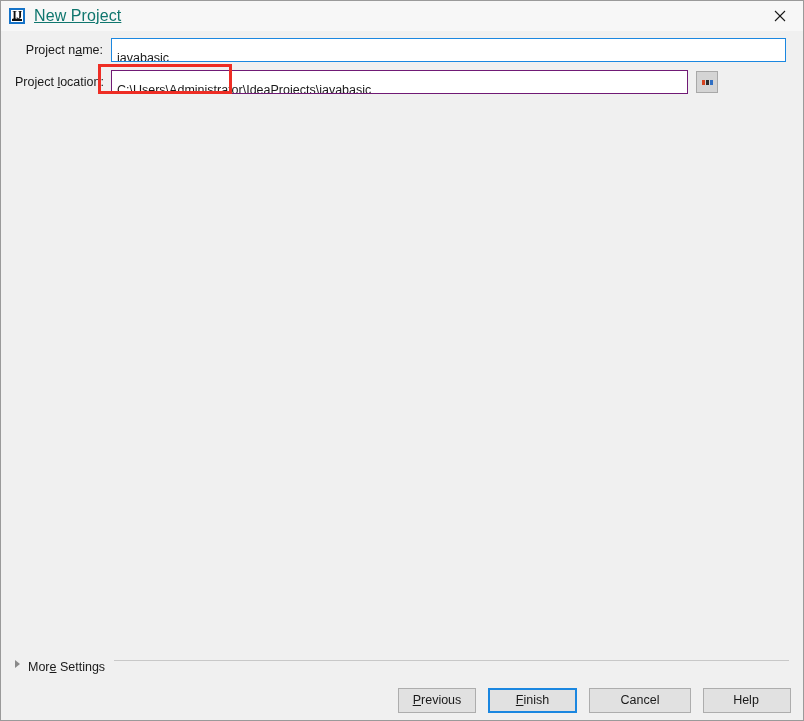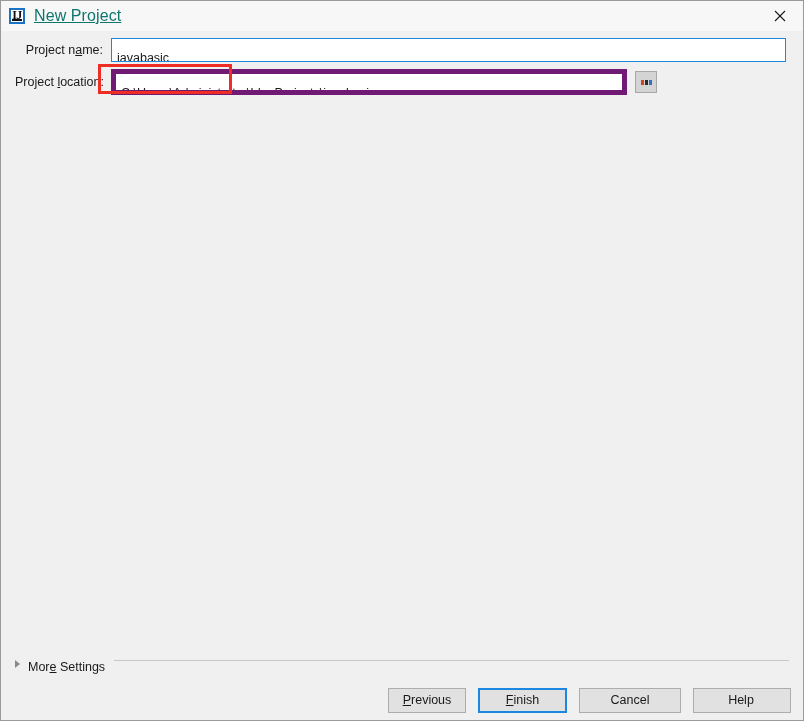--- a/index.html
+++ b/index.html
@@ -132,23 +132,23 @@
     outline: none;
     white-space: nowrap;
     overflow: hidden;
   }
   .input-name {
     border: 1px solid #1b87e0;
     flex: 0 0 auto;
     width: 675px;
   }
   .input-loc {
-    border: 5px solid #701a75;
-    flex: 0 0 auto;
-    width: 516px;
+    border: 1px solid #701a75;
+    flex: 0 0 auto;
+    width: 577px;
   }
 
   .browse-btn {
     width: 22px;
     height: 22px;
     margin-left: 8px;
     background: #d4d4d4;
     border: 1px solid #a8a8a8;
     box-sizing: border-box;
     display: flex;
@@ -240,21 +240,21 @@
     white-space: nowrap;
   }
   .btn u { text-decoration: underline; }
   .btn.default {
     border: 2px solid #1b87e0;
     background: #e1e1e1;
   }
   .btn-previous { width: 78px; }
   .btn-finish   { width: 89px; }
   .btn-cancel   { width: 102px; }
-  .btn-help     { width: 98px; padding-left: 8px; }
+  .btn-help     { width: 88px; padding-left: 8px; }
 </style>
 </head>
 <body>
 
 <div class="window">
 
   <div class="titlebar">
     <div class="title-icon">
       <span class="ij-box"></span>
       <span class="ij-txt">IJ</span>

